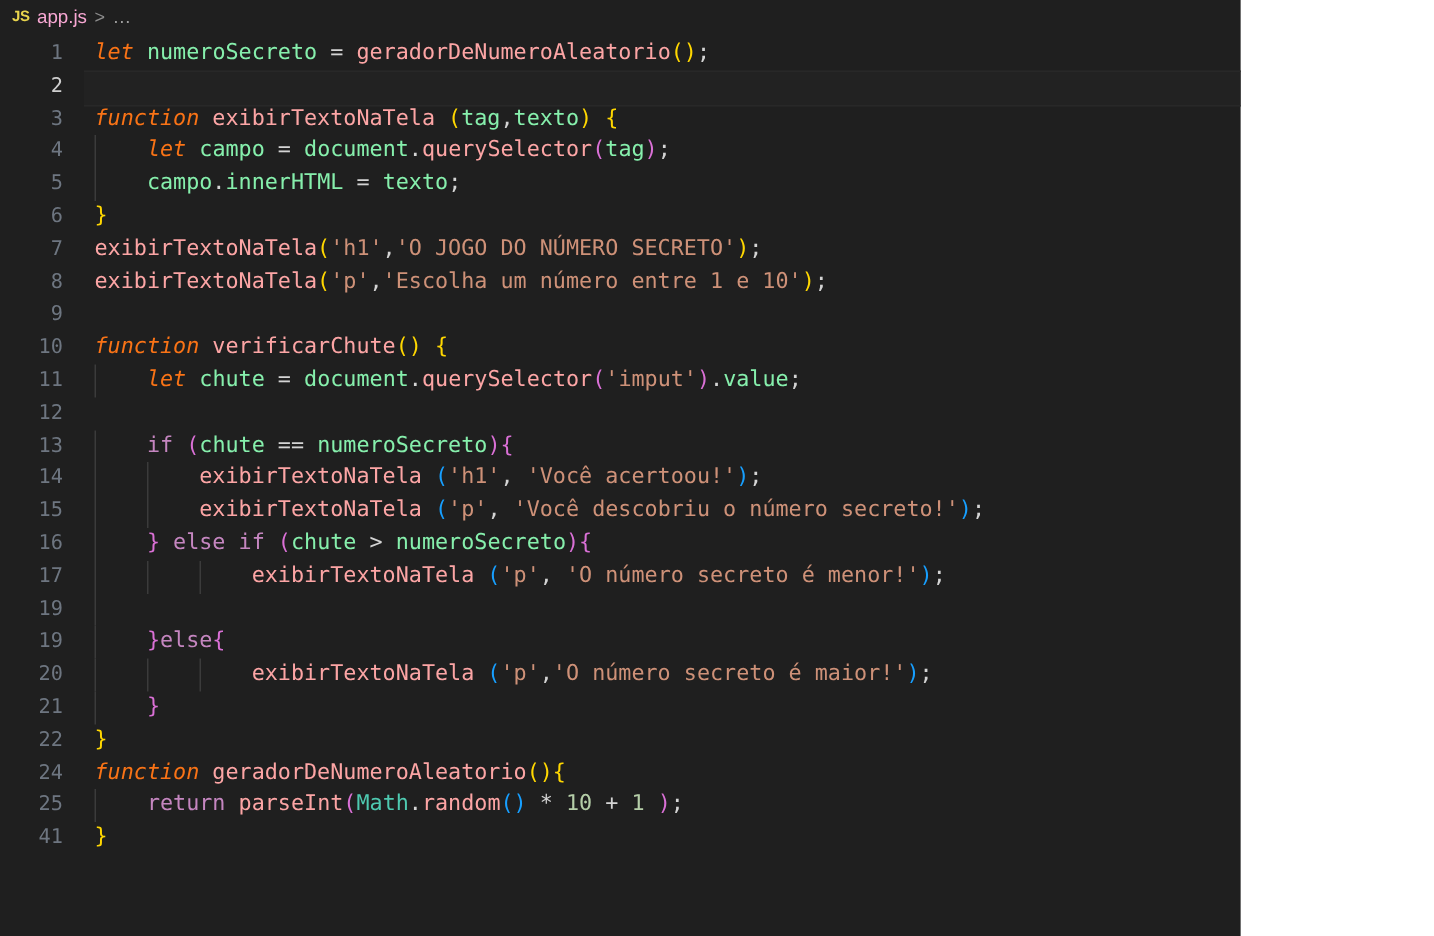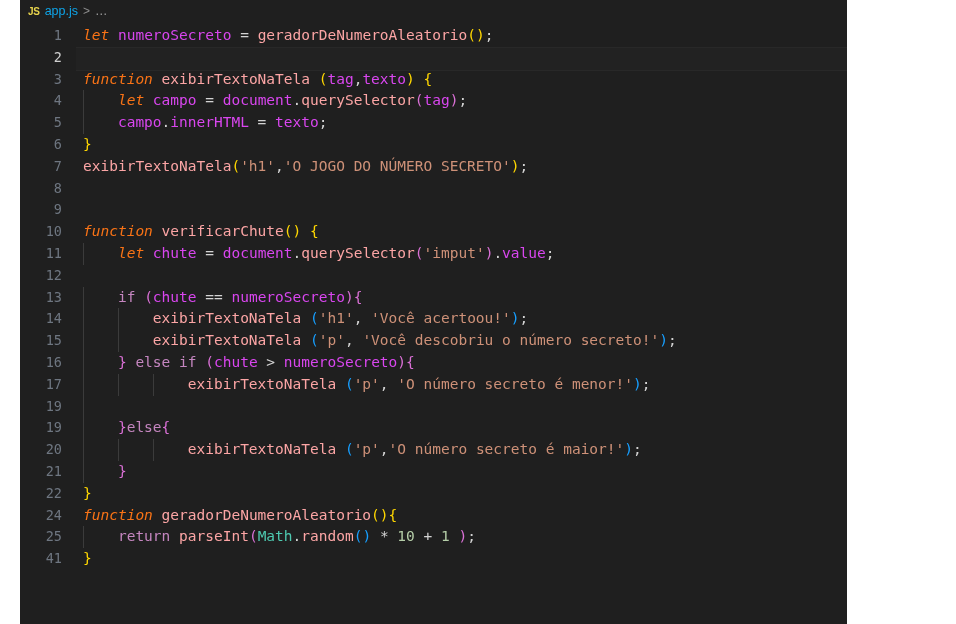--- a/index.html
+++ b/index.html
@@ -10,21 +10,20 @@
     overflow:hidden;
   }
   .screen{position:relative;width:956px;height:624px;background:#ffffff;}
 
   
   .editor{
     position:absolute;left:0;top:0;
     width:827px;height:624px;
     background:#1f1f1f;
     overflow:hidden;
-    margin-left:20px;
   }
 
   
   .breadcrumb{
     height:22px;
     display:flex;align-items:center;
     padding-left:8px;
     gap:5px;
     font-family:"Liberation Sans", sans-serif;
     font-size:12.5px;
@@ -32,21 +31,21 @@
     background:#1f1f1f;
     user-select:none;
   }
   .js-badge{
     font-family:"Liberation Sans", sans-serif;
     font-weight:bold;
     font-size:10px;
     color:#e8d44d;
     letter-spacing:-.3px;
   }
-  .bc-file{color:#0ea5e9;}
+  .bc-file{color:#f9a8d4;}
   .bc-sep{color:#8d8d8d;font-size:12px;}
   .bc-more{color:#a0a0a0;letter-spacing:1px;}
 
   
   .code-area{
     position:relative;
     height:602px;
     background:#1f1f1f;
     padding-top:3px;
   }
@@ -81,21 +80,21 @@
   }
   
   .guide{
     position:absolute;top:0;width:1px;height:21.8px;
     background:#3b3b3b;
   }
 
   
   .k   {color:#f97316;font-style:italic;}  
   .kp  {color:#c586c0;}  
-  .var {color:#d946ef;}  
+  .var {color:#86efac;}  
   .fn  {color:#fca5a5;}  
   .str {color:#ce9178;}  
   .num {color:#b5cea8;}  
   .op  {color:#d4d4d4;}  
   .cls {color:#4ec9b0;}  
   .b1  {color:#ffd700;}  
   .b2  {color:#da70d6;}  
   .b3  {color:#179fff;}  
 </style>
 </head>
@@ -113,21 +112,21 @@
     </div>
 
     <div class="code-area" id="code-area">
         <div class="line"><div class="ln">1</div><div class="lt"><span class="k">let</span><span class="op"> </span><span class="var">numeroSecreto</span><span class="op"> = </span><span class="fn">geradorDeNumeroAleatorio</span><span class="b1">(</span><span class="b1">)</span><span class="op">;</span></div></div>
         <div class="line active"><div class="hl"></div><div class="ln">2</div><div class="lt"></div></div>
         <div class="line"><div class="ln">3</div><div class="lt"><span class="k">function</span><span class="op"> </span><span class="fn">exibirTextoNaTela</span><span class="op"> </span><span class="b1">(</span><span class="var">tag</span><span class="op">,</span><span class="var">texto</span><span class="b1">)</span><span class="op"> </span><span class="b1">{</span></div></div>
         <div class="line"><div class="guide" style="left: 63px;"></div><div class="ln">4</div><div class="lt"><span class="op">    </span><span class="k">let</span><span class="op"> </span><span class="var">campo</span><span class="op"> = </span><span class="var">document</span><span class="op">.</span><span class="fn">querySelector</span><span class="b2">(</span><span class="var">tag</span><span class="b2">)</span><span class="op">;</span></div></div>
         <div class="line"><div class="guide" style="left: 63px;"></div><div class="ln">5</div><div class="lt"><span class="op">    </span><span class="var">campo</span><span class="op">.</span><span class="var">innerHTML</span><span class="op"> = </span><span class="var">texto</span><span class="op">;</span></div></div>
         <div class="line"><div class="ln">6</div><div class="lt"><span class="b1">}</span></div></div>
         <div class="line"><div class="ln">7</div><div class="lt"><span class="fn">exibirTextoNaTela</span><span class="b1">(</span><span class="str">'h1'</span><span class="op">,</span><span class="str">'O JOGO DO NÚMERO SECRETO'</span><span class="b1">)</span><span class="op">;</span></div></div>
-        <div class="line"><div class="ln">8</div></div>
+        <div class="line"><div class="ln">8</div><div class="lt"><span class="fn">exibirTextoNaTela</span><span class="b1">(</span><span class="str">'p'</span><span class="op">,</span><span class="str">'Escolha um número entre 1 e 10'</span><span class="b1">)</span><span class="op">;</span></div></div>
         <div class="line"><div class="ln">9</div><div class="lt"></div></div>
         <div class="line"><div class="ln">10</div><div class="lt"><span class="k">function</span><span class="op"> </span><span class="fn">verificarChute</span><span class="b1">(</span><span class="b1">)</span><span class="op"> </span><span class="b1">{</span></div></div>
         <div class="line"><div class="guide" style="left: 63px;"></div><div class="ln">11</div><div class="lt"><span class="op">    </span><span class="k">let</span><span class="op"> </span><span class="var">chute</span><span class="op"> = </span><span class="var">document</span><span class="op">.</span><span class="fn">querySelector</span><span class="b2">(</span><span class="str">'imput'</span><span class="b2">)</span><span class="op">.</span><span class="var">value</span><span class="op">;</span></div></div>
         <div class="line"><div class="ln">12</div><div class="lt"></div></div>
         <div class="line"><div class="guide" style="left: 63px;"></div><div class="ln">13</div><div class="lt"><span class="op">    </span><span class="kp">if</span><span class="op"> </span><span class="b2">(</span><span class="var">chute</span><span class="op"> == </span><span class="var">numeroSecreto</span><span class="b2">)</span><span class="b2">{</span></div></div>
         <div class="line"><div class="guide" style="left: 63px;"></div><div class="guide" style="left: 97.84px;"></div><div class="ln">14</div><div class="lt"><span class="op">        </span><span class="fn">exibirTextoNaTela</span><span class="op"> </span><span class="b3">(</span><span class="str">'h1'</span><span class="op">, </span><span class="str">'Você acertoou!'</span><span class="b3">)</span><span class="op">;</span></div></div>
         <div class="line"><div class="guide" style="left: 63px;"></div><div class="guide" style="left: 97.84px;"></div><div class="ln">15</div><div class="lt"><span class="op">        </span><span class="fn">exibirTextoNaTela</span><span class="op"> </span><span class="b3">(</span><span class="str">'p'</span><span class="op">, </span><span class="str">'Você descobriu o número secreto!'</span><span class="b3">)</span><span class="op">;</span></div></div>
         <div class="line"><div class="guide" style="left: 63px;"></div><div class="ln">16</div><div class="lt"><span class="op">    </span><span class="b2">}</span><span class="op"> </span><span class="kp">else if</span><span class="op"> </span><span class="b2">(</span><span class="var">chute</span><span class="op"> &gt; </span><span class="var">numeroSecreto</span><span class="b2">)</span><span class="b2">{</span></div></div>
         <div class="line"><div class="guide" style="left: 63px;"></div><div class="guide" style="left: 97.84px;"></div><div class="guide" style="left: 132.68px;"></div><div class="ln">17</div><div class="lt"><span class="op">            </span><span class="fn">exibirTextoNaTela</span><span class="op"> </span><span class="b3">(</span><span class="str">'p'</span><span class="op">, </span><span class="str">'O número secreto é menor!'</span><span class="b3">)</span><span class="op">;</span></div></div>
         <div class="line"><div class="guide" style="left: 63px;"></div><div class="ln">19</div><div class="lt"></div></div>

